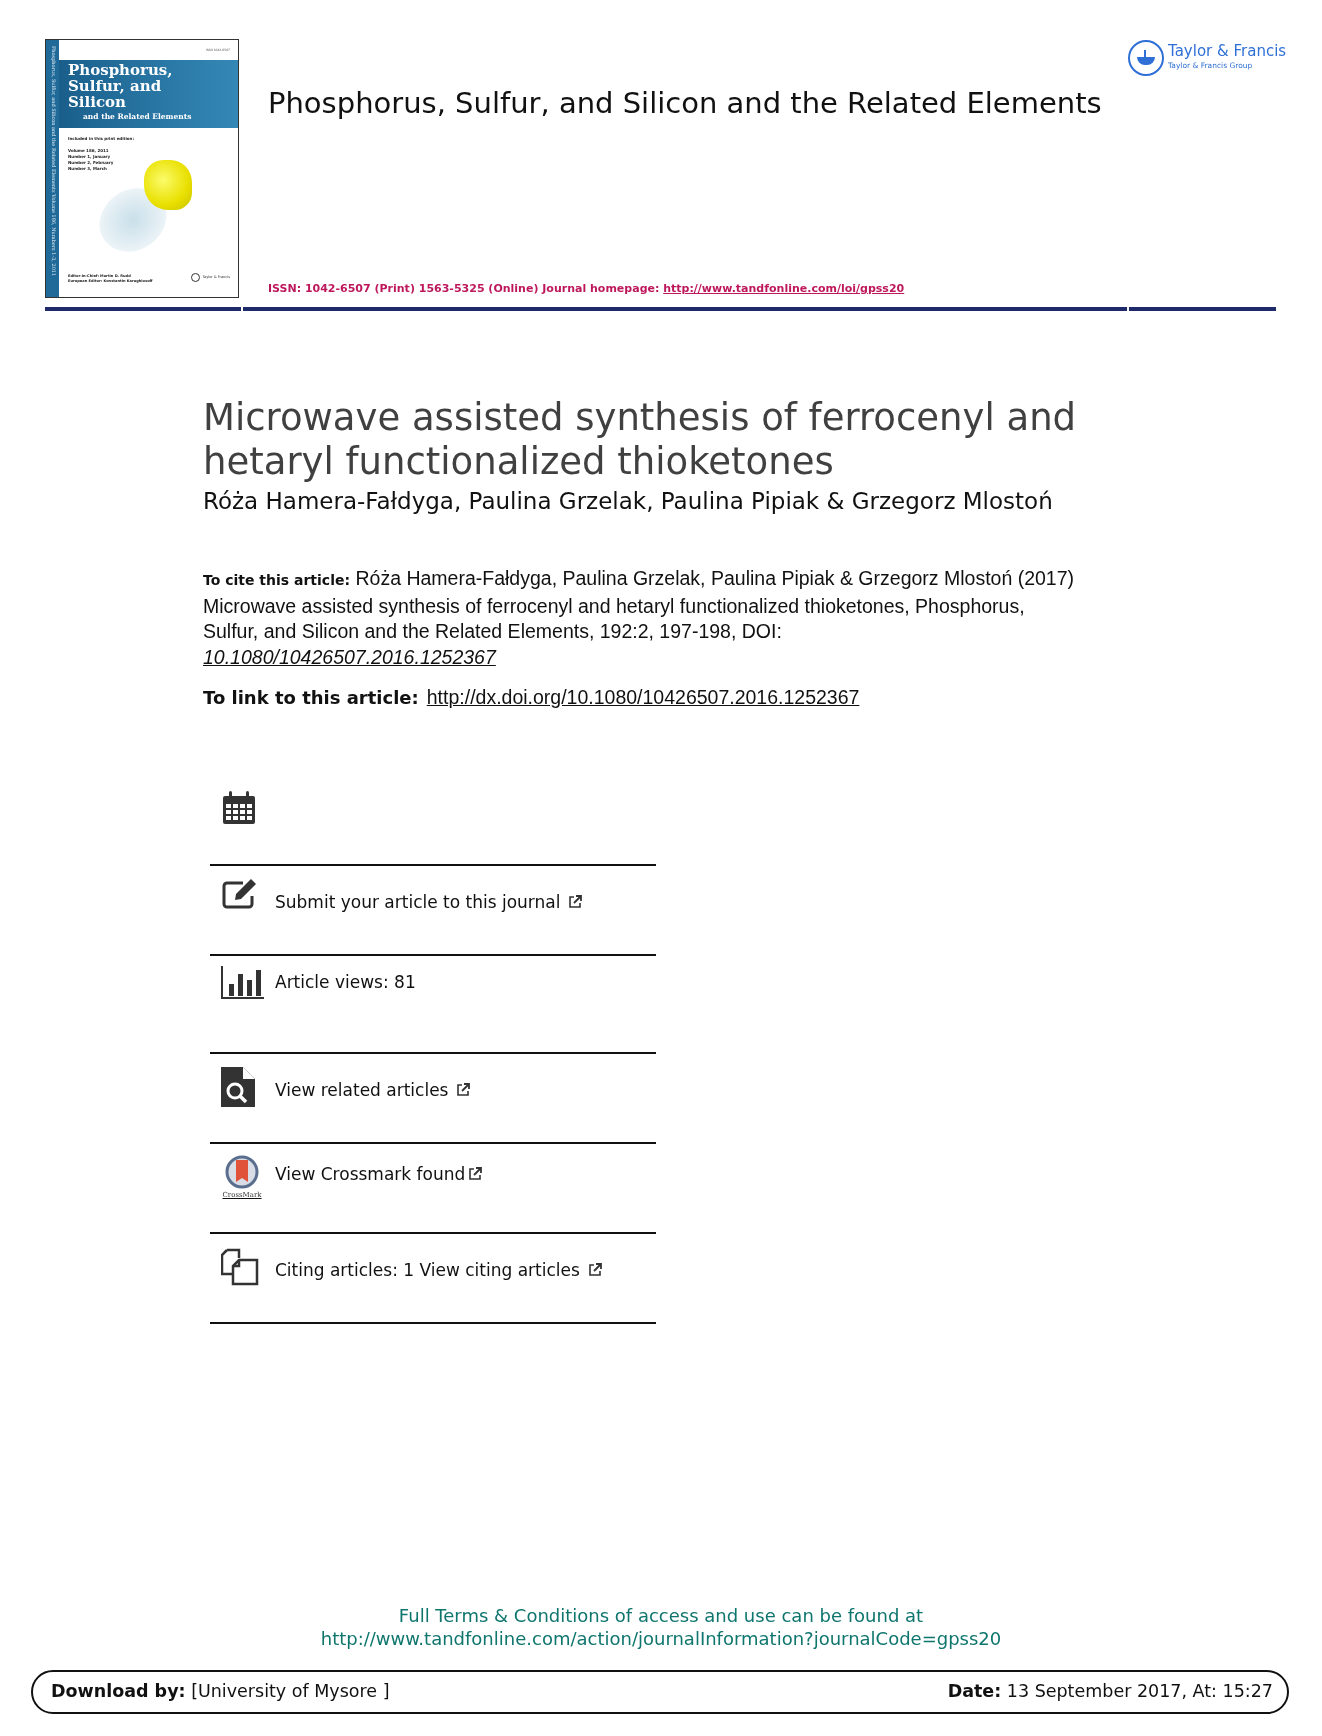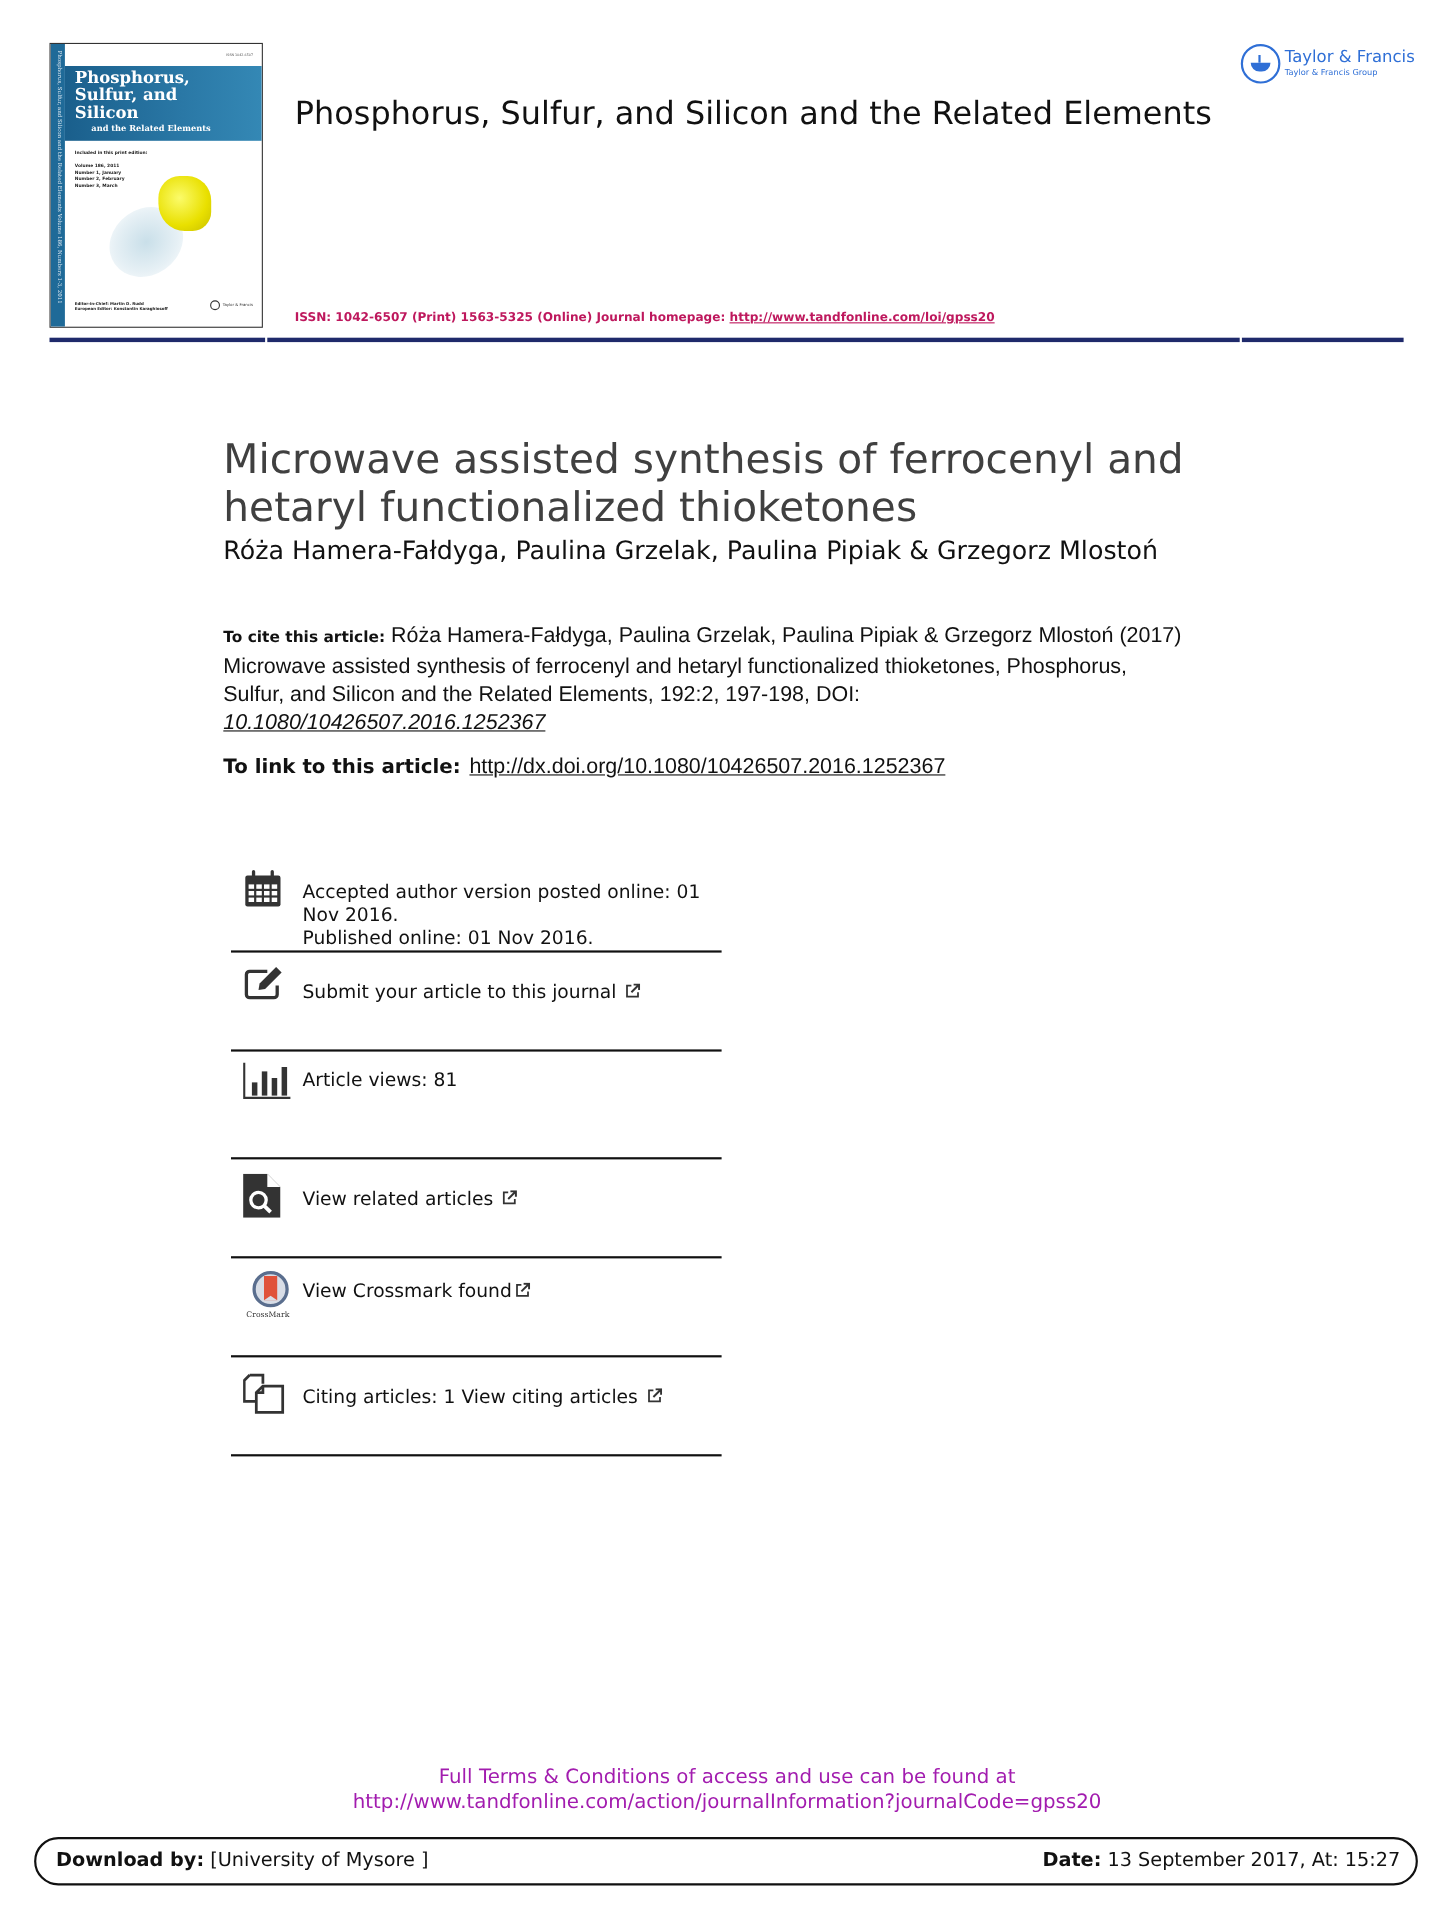--- a/index.html
+++ b/index.html
@@ -50,21 +50,21 @@
   .linkline { left: 203px; top: 686px; font-size: 18px; color: #111; white-space: nowrap; }
   .linkline .lbl { font-weight: bold; }
   .linkline .url { font-family: "Liberation Sans", sans-serif; font-size: 19.5px; text-decoration: underline; margin-left: 8px; }
 
   .info-list { left: 210px; top: 790px; width: 446px; }
   .info-row { position: relative; border-bottom: 2px solid #111; box-sizing: border-box; }
   .info-row .icon { position: absolute; left: 11px; }
   .info-row .txt { position: absolute; left: 65px; font-size: 17px; line-height: 21px; color: #111; }
   .ext { display: inline-block; width: 14px; height: 14px; margin-left: 8px; vertical-align: -1px; }
 
-  .terms { left: 0; width: 1322px; top: 1604px; text-align: center; font-size: 18px; line-height: 23px; color: #a21caf; }
+  .terms { left: 0; width: 1322px; top: 1604px; text-align: center; font-size: 18px; line-height: 23px; color: #0f766e; }
   .footer-box { left: 31px; top: 1670px; width: 1258px; height: 44px; border: 2.5px solid #111; border-radius: 22px; box-sizing: border-box; }
   .footer-left { position: absolute; left: 18px; top: 9px; font-size: 17.5px; white-space: nowrap; }
   .footer-right { position: absolute; right: 14px; top: 9px; font-size: 17.5px; white-space: nowrap; }
   .b { font-weight: bold; }
 </style>
 </head>
 <body>
 
 <div class="abs cover">
   <div class="spine"></div>
@@ -131,24 +131,20 @@
             <rect x="12" y="20" width="5" height="4"></rect>
             <rect x="19" y="20" width="5" height="4"></rect>
             <rect x="26" y="20" width="5" height="4"></rect>
             <rect x="5" y="26" width="5" height="4"></rect>
             <rect x="12" y="26" width="5" height="4"></rect>
             <rect x="19" y="26" width="5" height="4"></rect>
             <rect x="26" y="26" width="5" height="4"></rect>
           </g>
         </svg>
     </span>
-    <div class="txt" style="top:11px; width:380px;">
-      <span>Accepted author version posted online: 01 Nov 2016.</span><br>
-      <span>Published online: 01 Nov 2016.</span>
-    </div>
   </div>
 
   <div class="info-row" style="height:90px;">
     <span class="icon" style="top:12px;">
       <svg width="38" height="32" viewBox="0 0 38 32">
           <path d="M22 5 H6 a3 3 0 0 0 -3 3 V26 a3 3 0 0 0 3 3 H28 a3 3 0 0 0 3 -3 V18" fill="none" stroke="#333" stroke-width="3"></path>
           <path d="M14 22 L15 16 L30 1 L35 6 L20 21 Z" fill="#333"></path>
         </svg>
     </span>
     <div class="txt" style="top:26px;">
@@ -183,21 +179,21 @@
     </span>
     <div class="txt" style="top:26px;">
       <span>View related articles</span><svg class="ext" viewBox="0 0 14 14">
           <path d="M6 2 H2 V12 H12 V8" fill="none" stroke="#333" stroke-width="1.6"></path>
           <path d="M8 1 H13 V6 M13 1 L6 8" fill="none" stroke="#333" stroke-width="1.8"></path>
         </svg>
     </div>
   </div>
 
   <div class="info-row" style="height:90px;">
-    <span class="icon" style="top:11px; width:42px; text-align:right;">
+    <span class="icon" style="top:11px; width:42px; text-align:center;text-decoration:underline;">
       <svg width="34" height="34" viewBox="0 0 34 34">
           <circle cx="17" cy="17" r="15" fill="#d8dde6" stroke="#5a6e8e" stroke-width="3"></circle>
           <rect x="11" y="5" width="12" height="22" fill="#e0523a"></rect>
           <path d="M11 27 L17 23 L23 27 Z" fill="#d8dde6"></path>
         </svg>
       <div style="font-family:'DejaVu Serif',serif; font-size:7px; color:#333; margin-top:-2px;">CrossMark</div>
     </span>
     <div class="txt" style="top:20px;">
       <span>View Crossmark found</span><svg class="ext" style="margin-left:3px;" viewBox="0 0 14 14">
           <path d="M6 2 H2 V12 H12 V8" fill="none" stroke="#333" stroke-width="1.6"></path>

